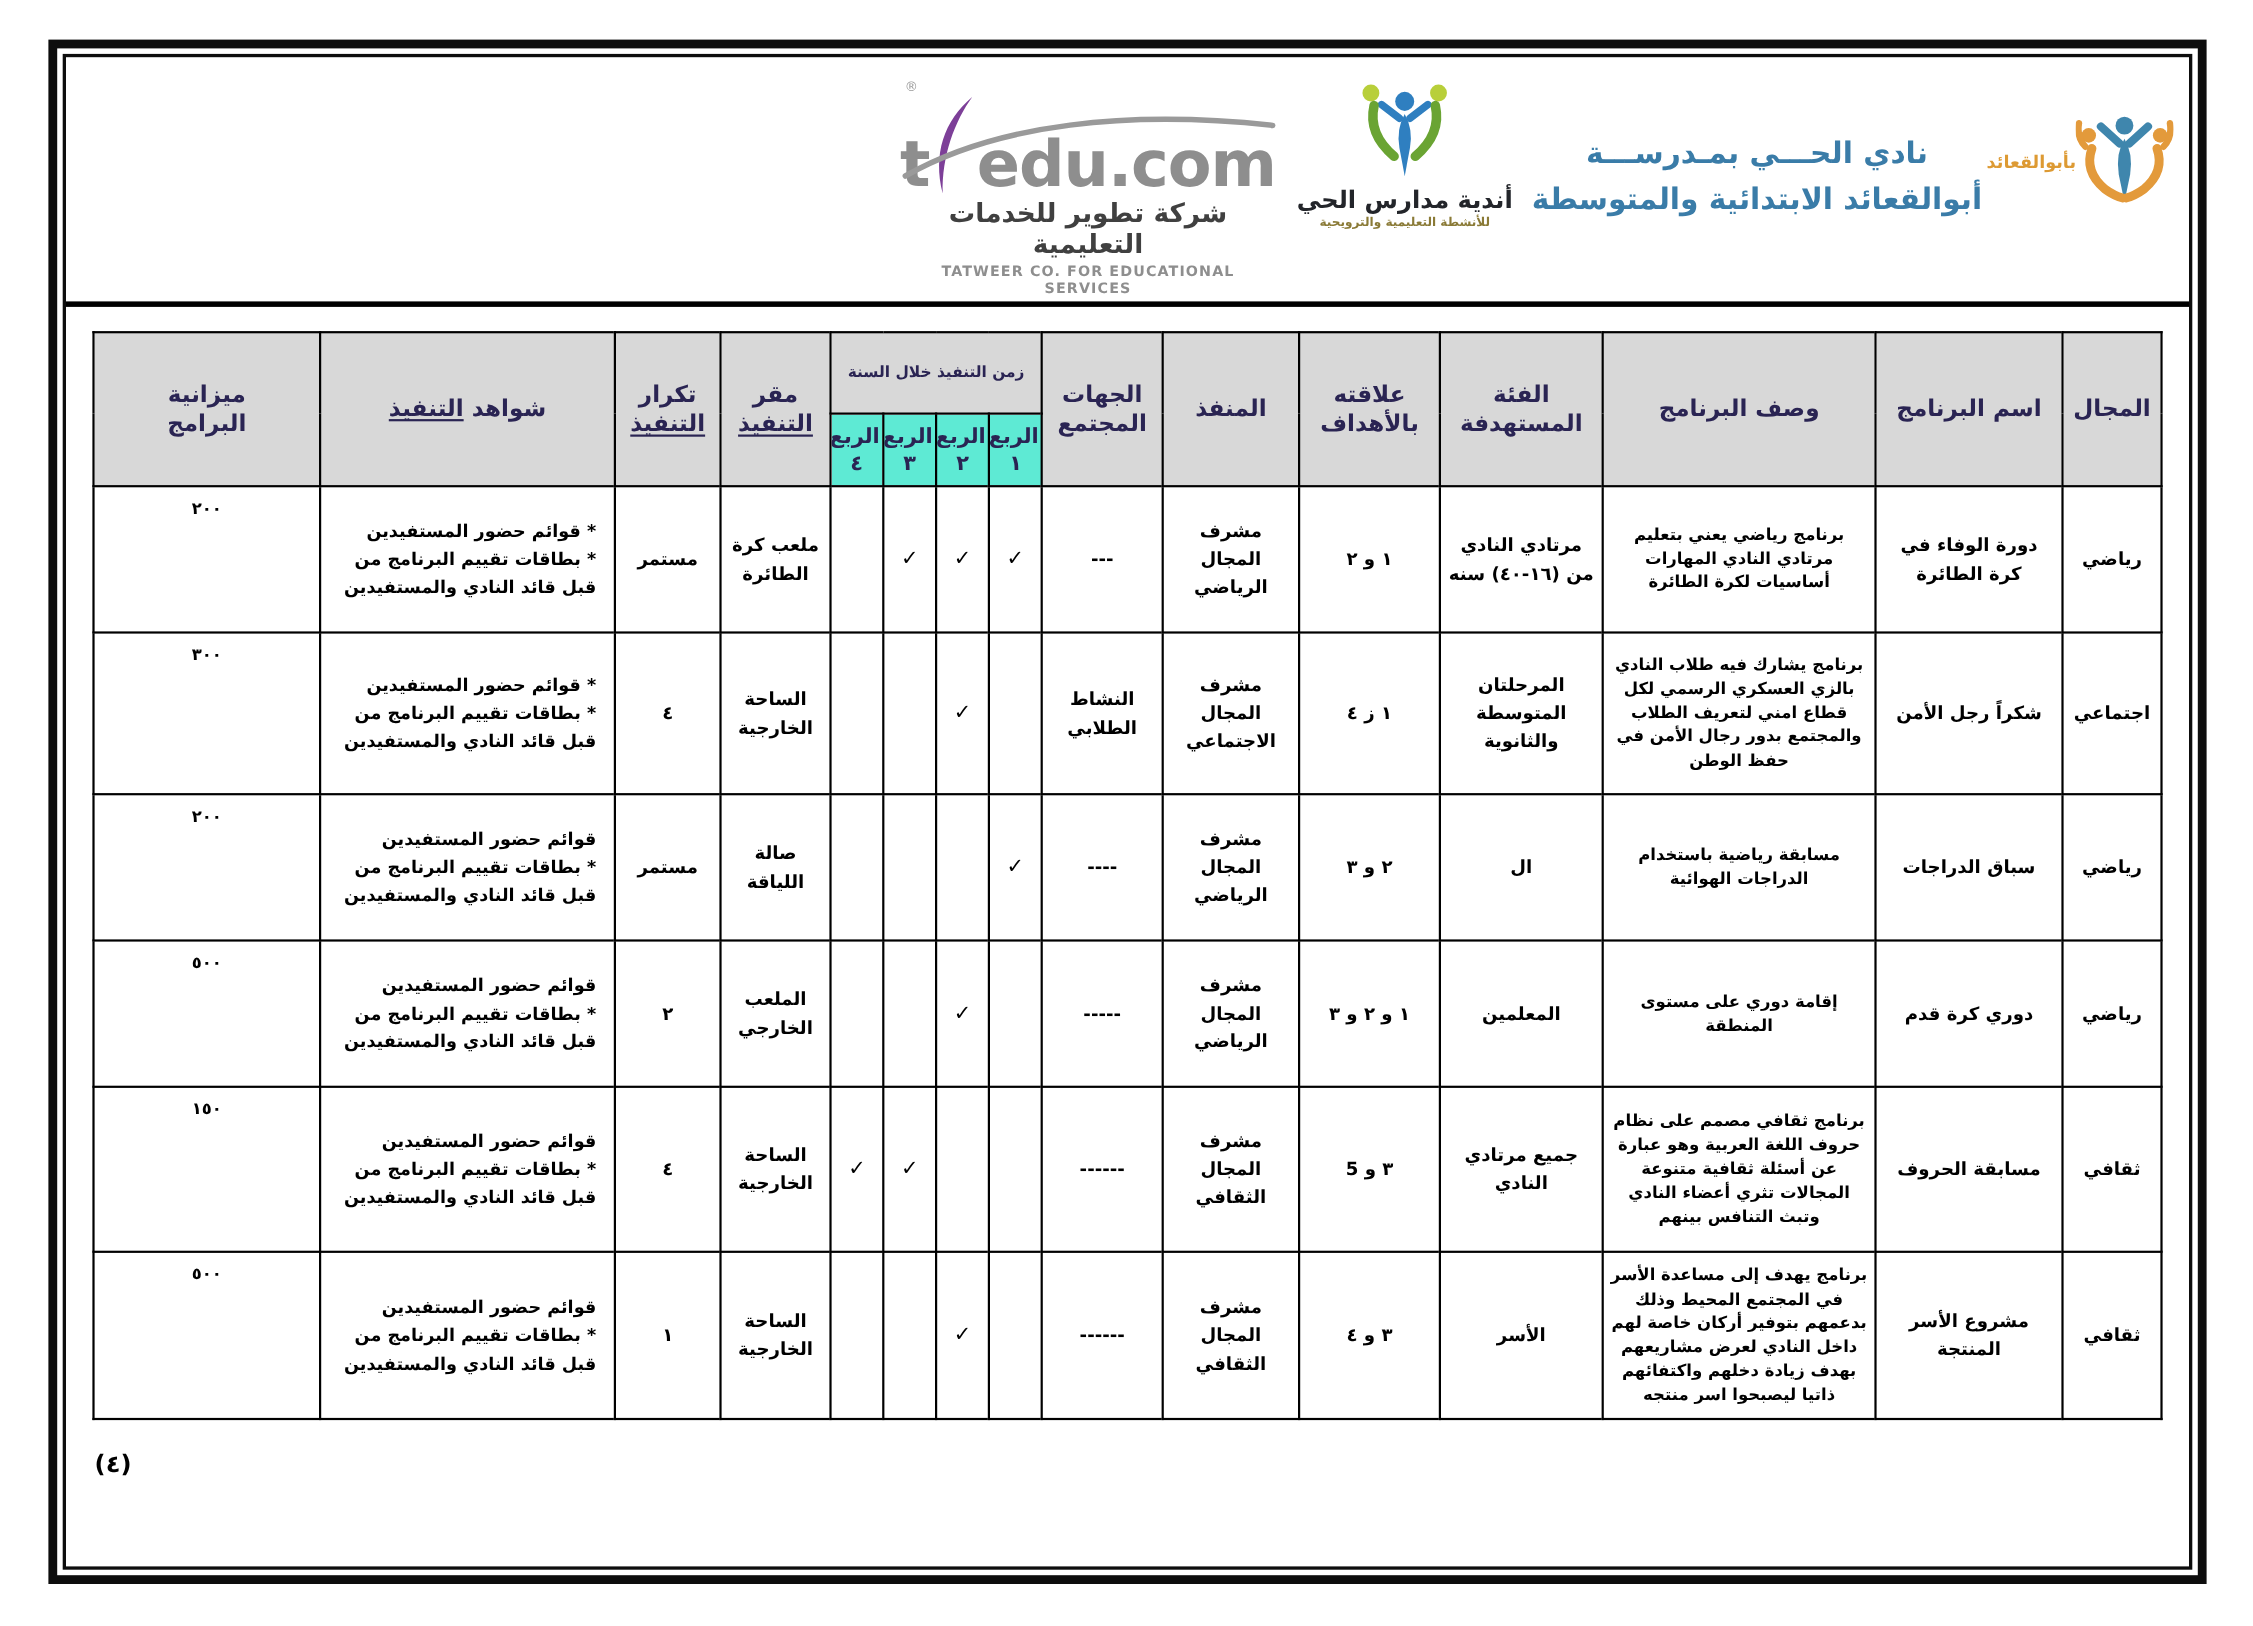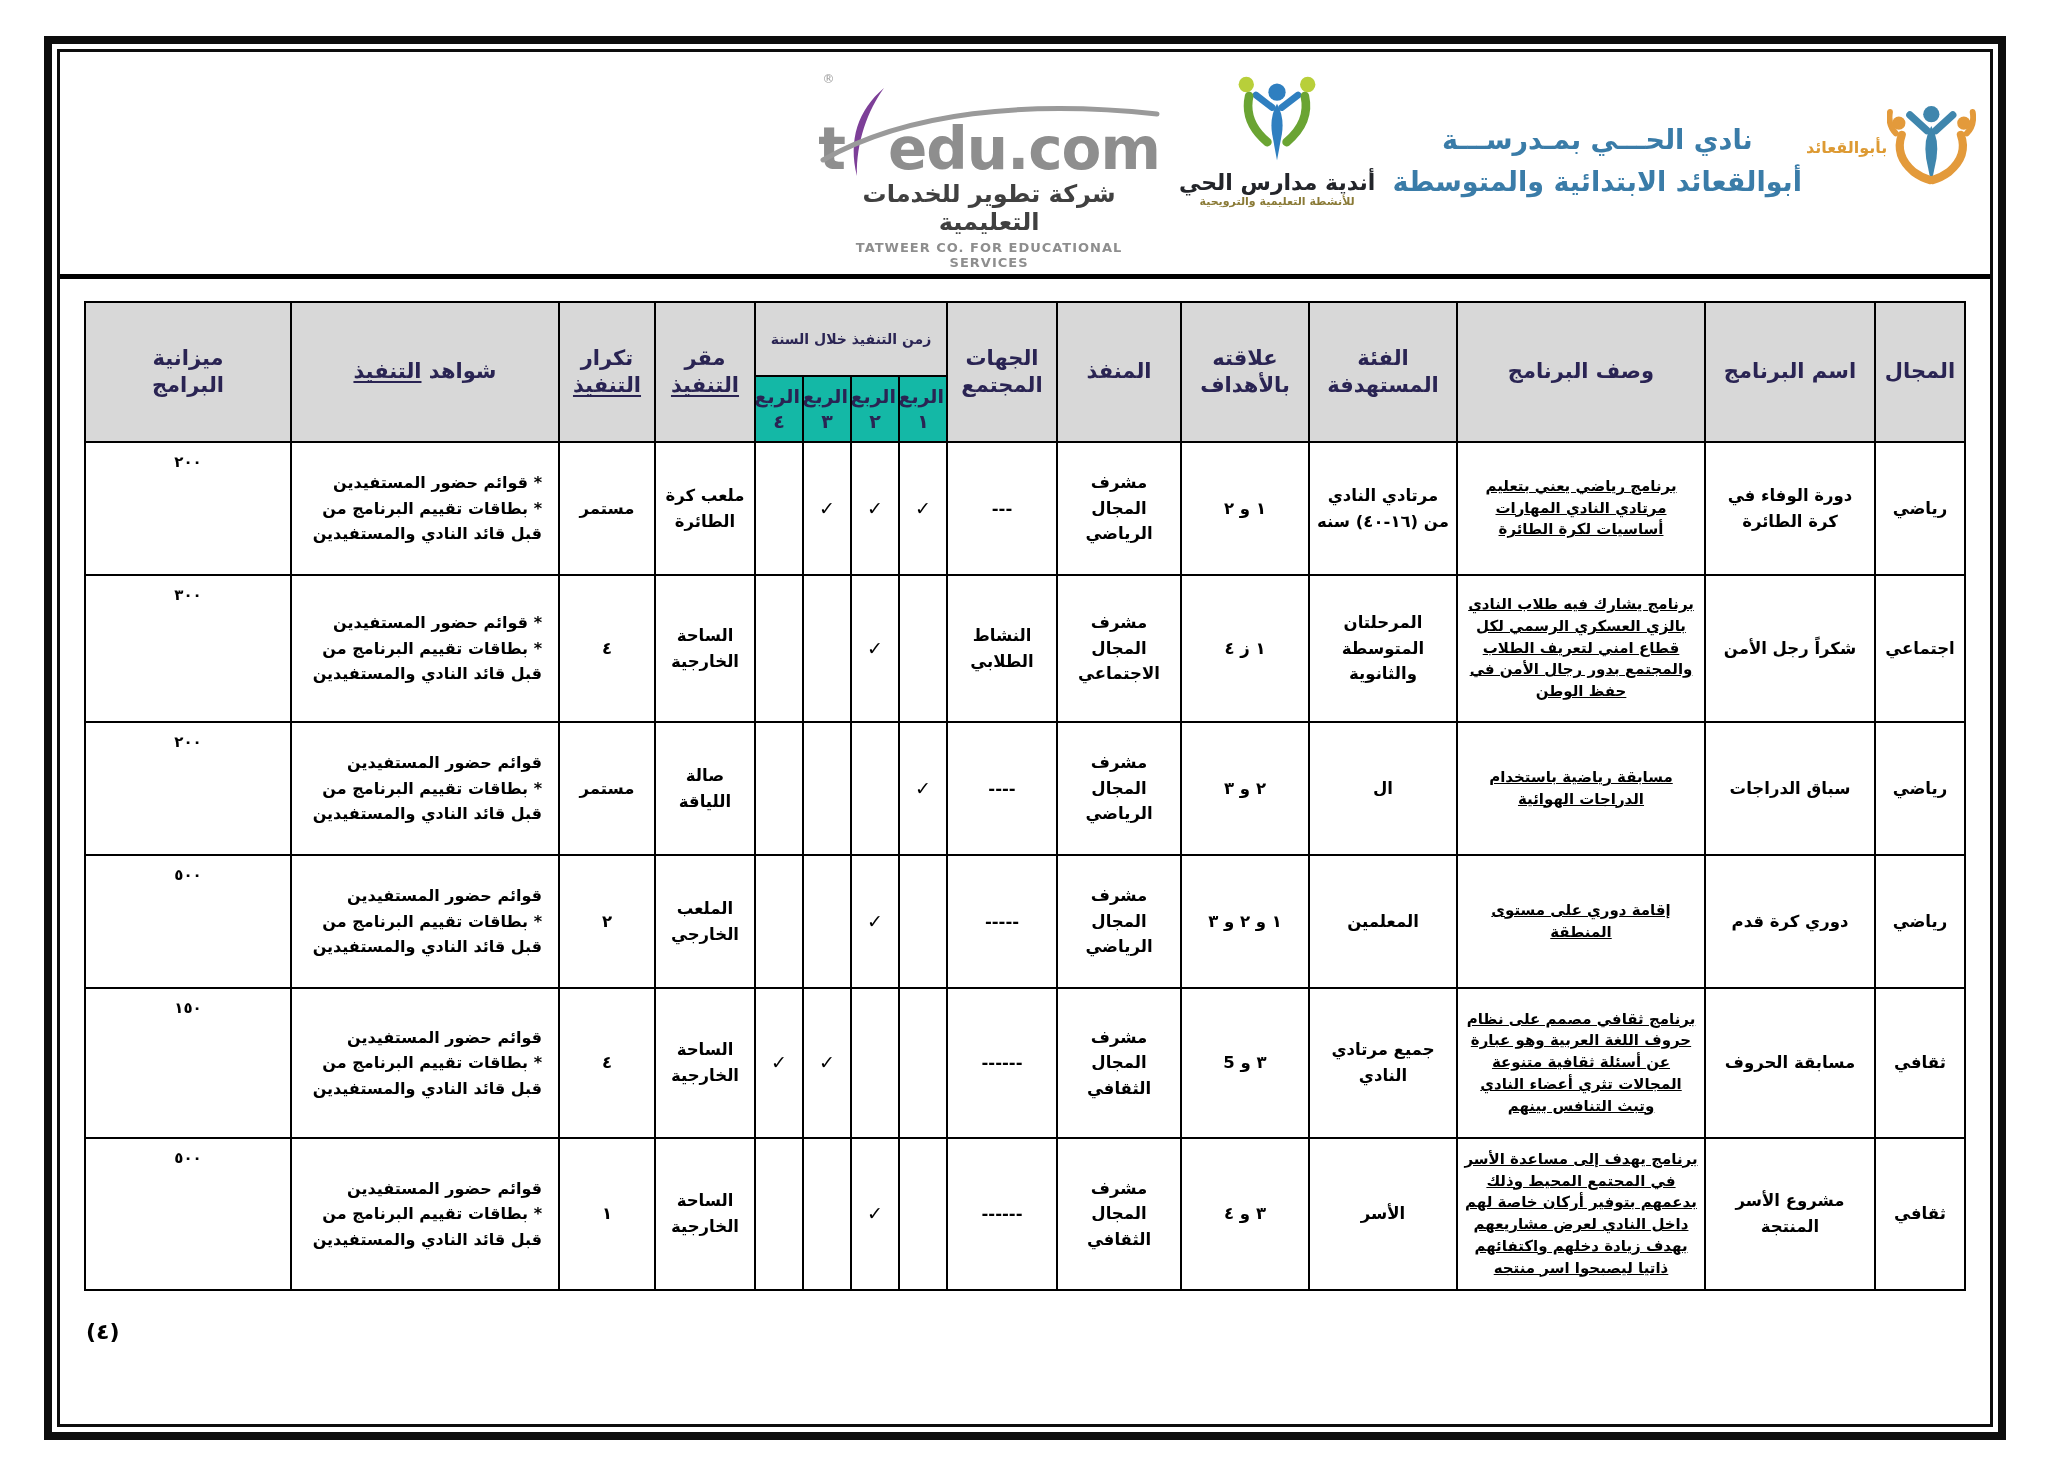--- a/index.html
+++ b/index.html
@@ -30,27 +30,27 @@
   .reg-mark{position:absolute;left:6px;top:-2px;font-size:12px;color:#9a9a9a;}
   .tedu-swoosh{position:absolute;left:0;top:0;pointer-events:none;}
 
   .header-rule{border-top:5px solid #000;}
 
   
   .table-zone{padding:22px 14px 0 14px;}
   table{border-collapse:collapse;margin:0 auto;table-layout:fixed;width:1880px;direction:rtl;}
   th,td{border:2.5px solid #000;box-sizing:border-box;overflow:hidden;}
   thead th{background:#d8d8d8;color:#2a2453;font-weight:bold;font-size:21px;line-height:1.3;text-align:center;vertical-align:middle;padding:4px 2px;white-space:pre-line;}
-  thead th.q-sub{background:#14b8a6;font-size:19px;}
+  thead th.q-sub{background:#5eead4;font-size:19px;}
   thead th.th-time{font-size:14px;}
   thead tr.h-main{height:74px;}
   thead tr.h-sub{height:66px;}
   .u{text-decoration:underline;text-underline-offset:3px;}
   tbody td{font-weight:bold;font-size:16.5px;text-align:center;vertical-align:middle;padding:4px 6px;line-height:1.55;background:#fff;}
-  tbody td.c-desc{font-size:15px;line-height:1.45;padding:4px 4px;text-decoration:underline;}
+  tbody td.c-desc{font-size:15px;line-height:1.45;padding:4px 4px;}
   tbody td.c-evidence{text-align:right;padding-right:16px;white-space:pre-line;font-size:16px;line-height:1.6;border-radius:29px;}
   tbody td.c-budget{vertical-align:top;padding-top:8px;font-size:15px;}
   tbody td.c-q{font-size:19px;}
   tbody tr:nth-child(1){height:133px;}
   tbody tr:nth-child(2){height:147px;}
   tbody tr:nth-child(3){height:133px;}
   tbody tr:nth-child(4){height:133px;}
   tbody tr:nth-child(5){height:150px;}
   tbody tr:nth-child(6){height:152px;}
 

